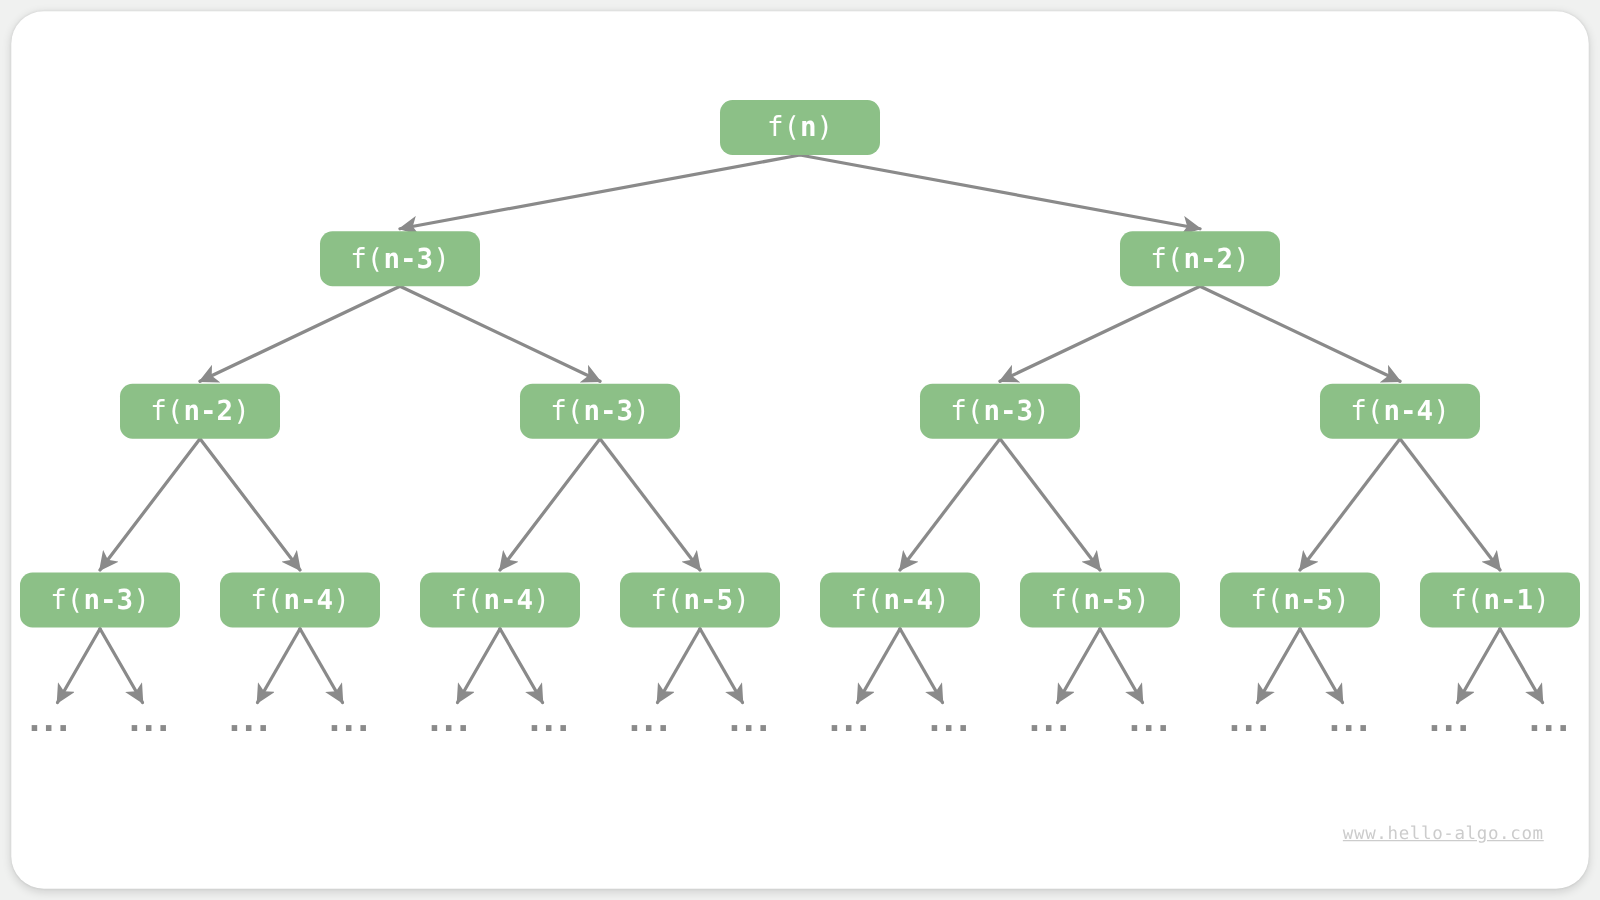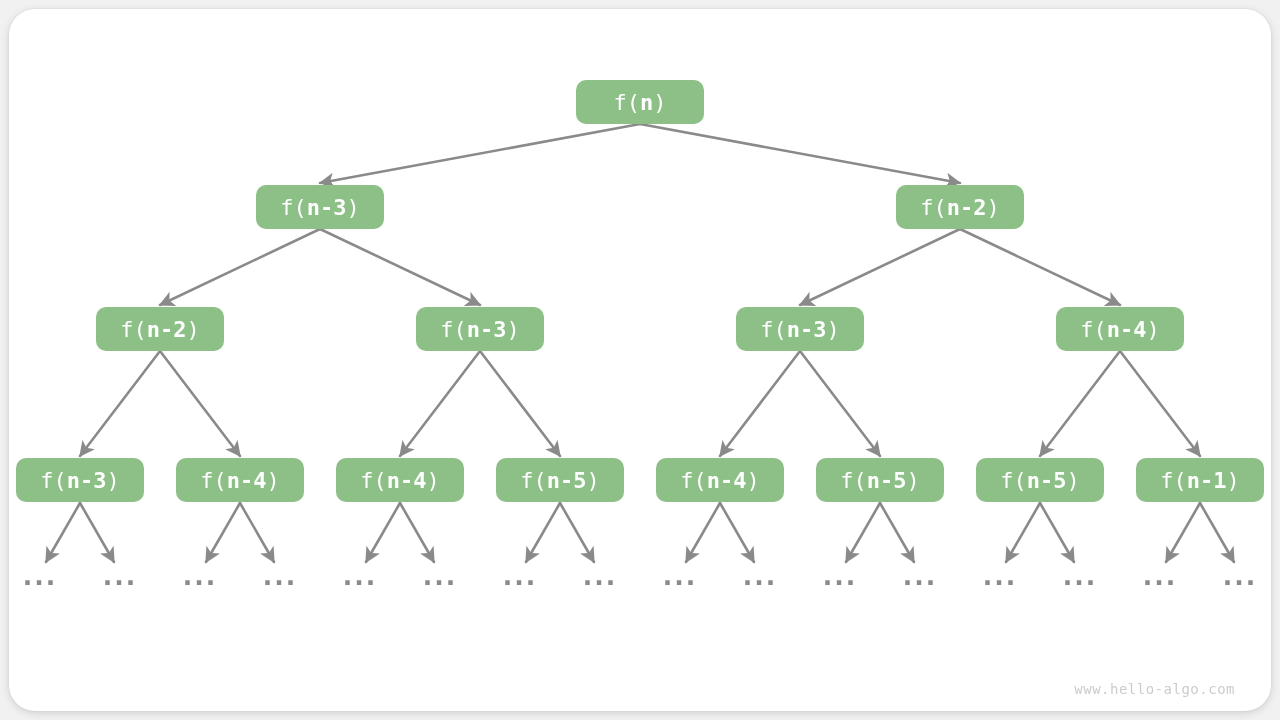--- a/index.html
+++ b/index.html
@@ -28,24 +28,25 @@
   }
   .node b { font-weight: bold; }
   .ellipsis {
     position: absolute;
     transform: translate(-50%, -78%);
     font: bold 25px/1 "DejaVu Sans", sans-serif;
     letter-spacing: 2px;
     color: var(--ellipsis, #8a8a8a);
   }
   .watermark {
-    position: absolute; right: 45px; bottom: 23px;
+    position: absolute; right: 45px; bottom: 45px;
     font: 14px "DejaVu Sans Mono", monospace;
     letter-spacing: 0.5px;
     color: var(--watermark, #cccccc);
+    text-decoration: underline;
   }
 </style>
 </head>
 <body>
 
 <div class="stage">
   <div class="card"></div>
 
   <svg class="edges" width="1280" height="720" viewBox="0 0 1280 720">
     <defs>

